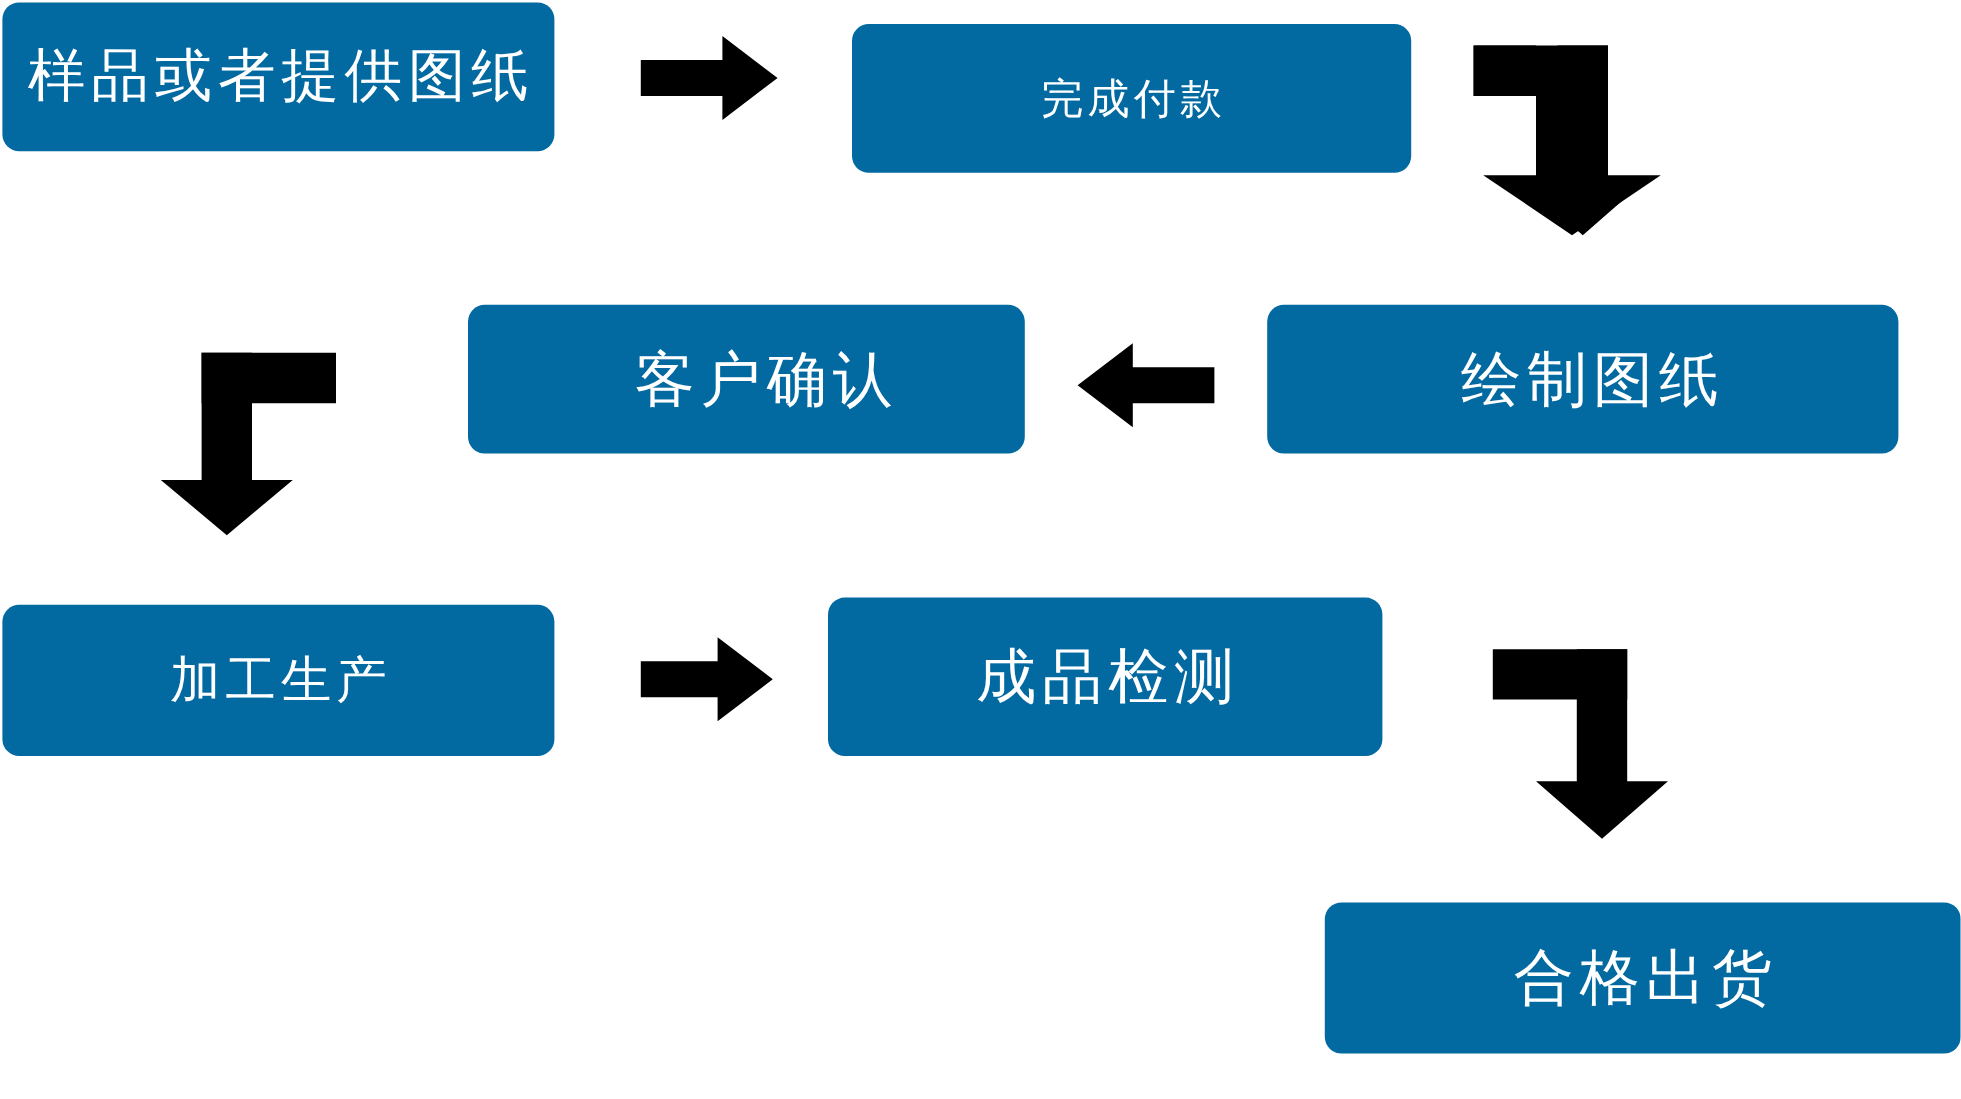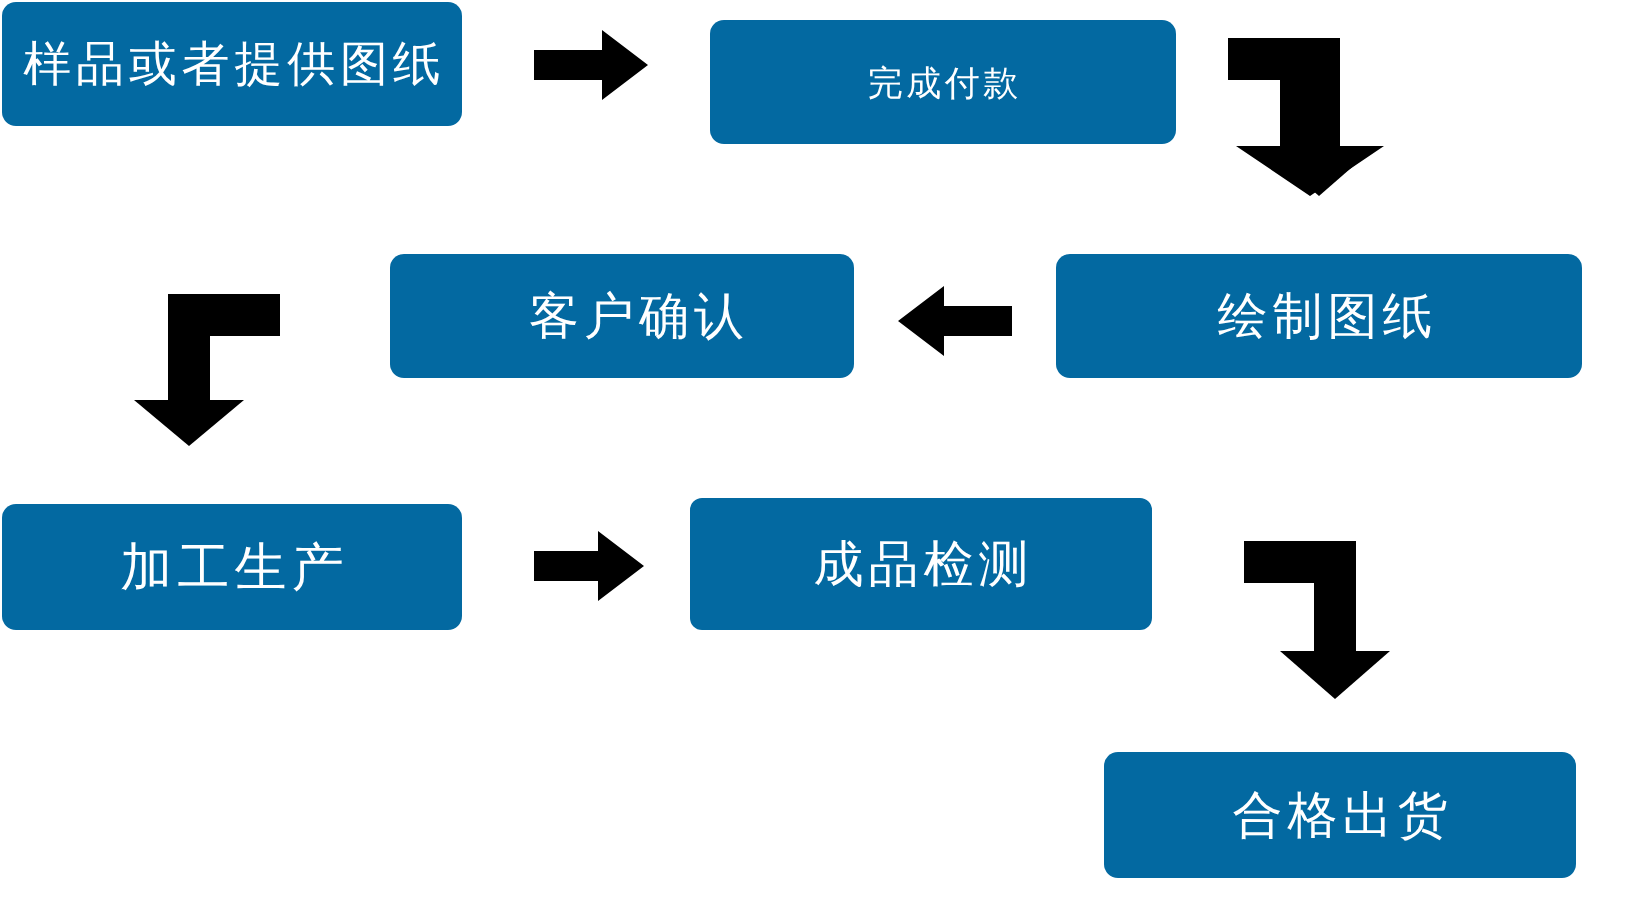--- a/index.html
+++ b/index.html
@@ -92,39 +92,39 @@
   </div>
 
   <div class="arrow" style="left:112px; top:294px; width:168px; height:152px;">
     <svg viewBox="0 0 168 152" preserveAspectRatio="none">
       <polygon points="56,0 168,0 168,42 56,42"></polygon>
       <polygon points="56,0 98,0 98,114 56,114"></polygon>
       <polygon points="22,106 132,106 77,152"></polygon>
     </svg>
   </div>
 
-  <div class="node" style="left:2px; top:504px; width:460px; height:126px; font-size:52px;">
+  <div class="node" style="left:2px; top:504px; width:460px; height:126px; font-size:42px;">
     <span class="node-label">加工生产</span>
   </div>
 
   <div class="arrow" style="left:534px; top:531px; width:110px; height:70px;">
     <svg viewBox="0 0 110 70" preserveAspectRatio="none">
       <polygon points="0,20 64,20 64,0 110,35 64,70 64,50 0,50"></polygon>
     </svg>
   </div>
 
-  <div class="node" style="left:690px; top:498px; width:462px; height:132px; font-size:50px;border-radius:12px;">
+  <div class="node" style="left:690px; top:498px; width:462px; height:132px; font-size:50px;">
     <span class="node-label">成品检测</span>
   </div>
 
   <div class="arrow" style="left:1244px; top:541px; width:156px; height:158px;">
     <svg viewBox="0 0 156 158" preserveAspectRatio="none">
       <polygon points="0,0 112,0 112,42 0,42"></polygon>
       <polygon points="70,0 112,0 112,118 70,118"></polygon>
       <polygon points="36,110 146,110 91,158"></polygon>
     </svg>
   </div>
 
-  <div class="node" style="left:1104px; top:752px; width:472px; height:126px; font-size:50px;">
+  <div class="node" style="left:1104px; top:752px; width:530px; height:126px; font-size:50px;">
     <span class="node-label">合格出货</span>
   </div>
 
 </div>
 
 </body></html>

